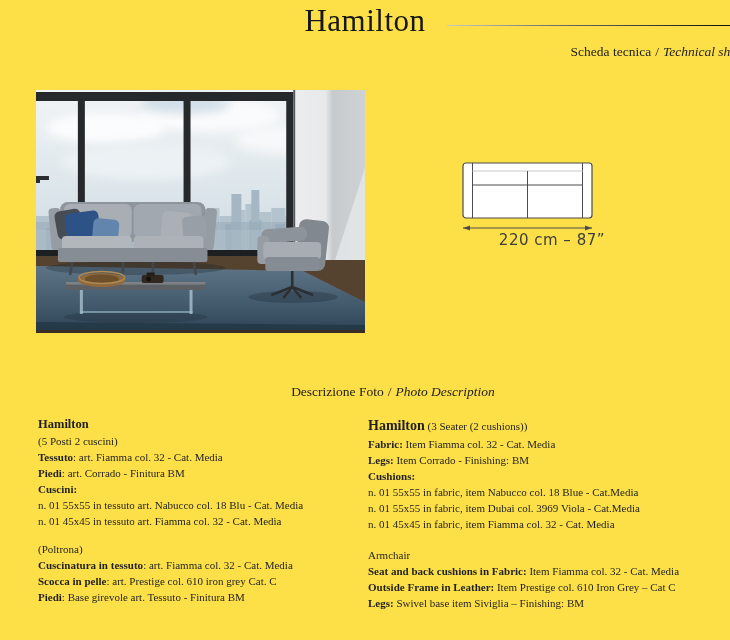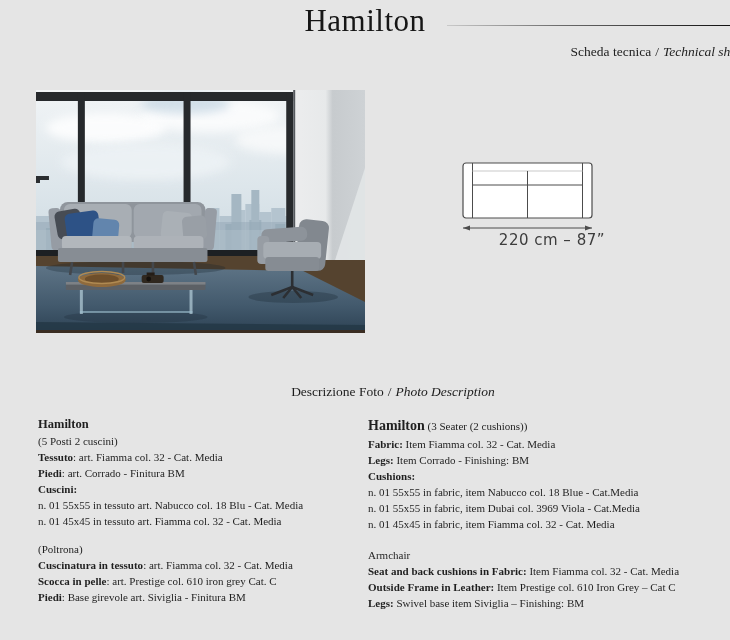--- a/index.html
+++ b/index.html
@@ -1,17 +1,17 @@
 <!DOCTYPE html>
 <html><head>
 <meta charset="utf-8">
 <style>
   html,body{margin:0;padding:0;background:#ffffff;}
   .page{
-    position:relative;width:730px;height:640px;background:#e5e5e5;
+    position:relative;width:730px;height:640px;background:#fde047;
     font-family:"Liberation Serif", serif;color:#1e1e1e;overflow:hidden;
   }
   
   .page-title{
     position:absolute;top:3px;left:0;width:730px;text-align:center;
     font-size:31px;font-weight:400;letter-spacing:.5px;color:#161616;
   }
   .title-rule{
     position:absolute;top:25px;left:447px;width:283px;height:1px;
     background:linear-gradient(to right,#c9c9c9,#6b6b6b 40%,#111111);
@@ -222,21 +222,21 @@
     <div class="row"><span>(5 Posti 2 cuscini)</span></div>
     <div class="row"><span class="b">Tessuto</span><span>: art. Fiamma col. 32 - Cat. Media</span></div>
     <div class="row"><span class="b">Piedi</span><span>: art. Corrado - Finitura BM</span></div>
     <div class="row"><span class="b">Cuscini:</span></div>
     <div class="row"><span>n. 01 55x55 in tessuto art. Nabucco col. 18 Blu - Cat. Media</span></div>
     <div class="row"><span>n. 01 45x45 in tessuto art. Fiamma col. 32 - Cat. Media</span></div>
     <div class="spacer"></div>
     <div class="row"><span>(Poltrona)</span></div>
     <div class="row"><span class="b">Cuscinatura in tessuto</span><span>: art. Fiamma col. 32 - Cat. Media</span></div>
     <div class="row"><span class="b">Scocca in pelle</span><span>: art. Prestige col. 610 iron grey Cat. C</span></div>
-    <div class="row"><span class="b">Piedi</span><span>: Base girevole art. Siviglia - Finitura BM</span></div>
+    <div class="row"><span class="b">Piedi</span><span>: Base girevole art. Tessuto - Finitura BM</span></div>
   </div>
 
   <div class="col col-right">
     <div class="row title-row"><span class="b">Hamilton</span><span> (3 Seater (2 cushions))</span></div>
     <div class="row"><span class="b">Fabric:</span><span> Item Fiamma col. 32 - Cat. Media</span></div>
     <div class="row"><span class="b">Legs:</span><span> Item Corrado - Finishing: BM</span></div>
     <div class="row"><span class="b">Cushions:</span></div>
     <div class="row"><span>n. 01 55x55 in fabric, item Nabucco col. 18 Blue - Cat.Media</span></div>
     <div class="row"><span>n. 01 55x55 in fabric, item Dubai col. 3969 Viola - Cat.Media</span></div>
     <div class="row"><span>n. 01 45x45 in fabric, item Fiamma col. 32 - Cat. Media</span></div>

